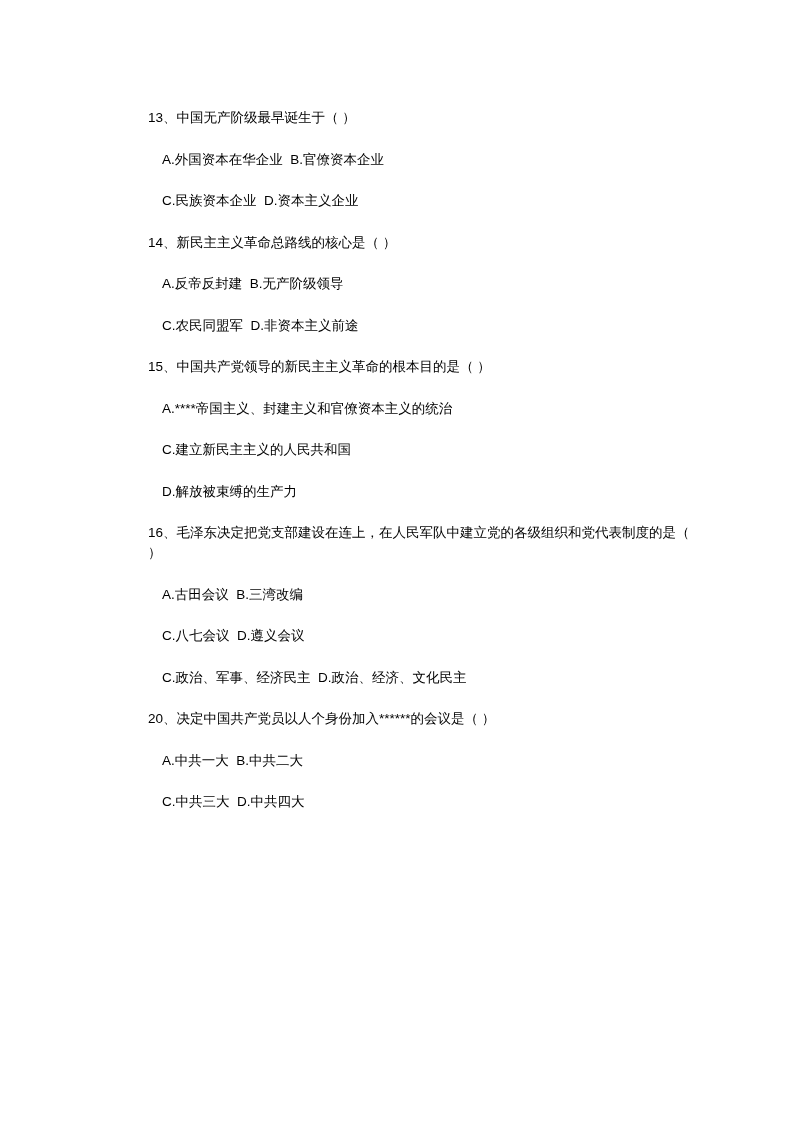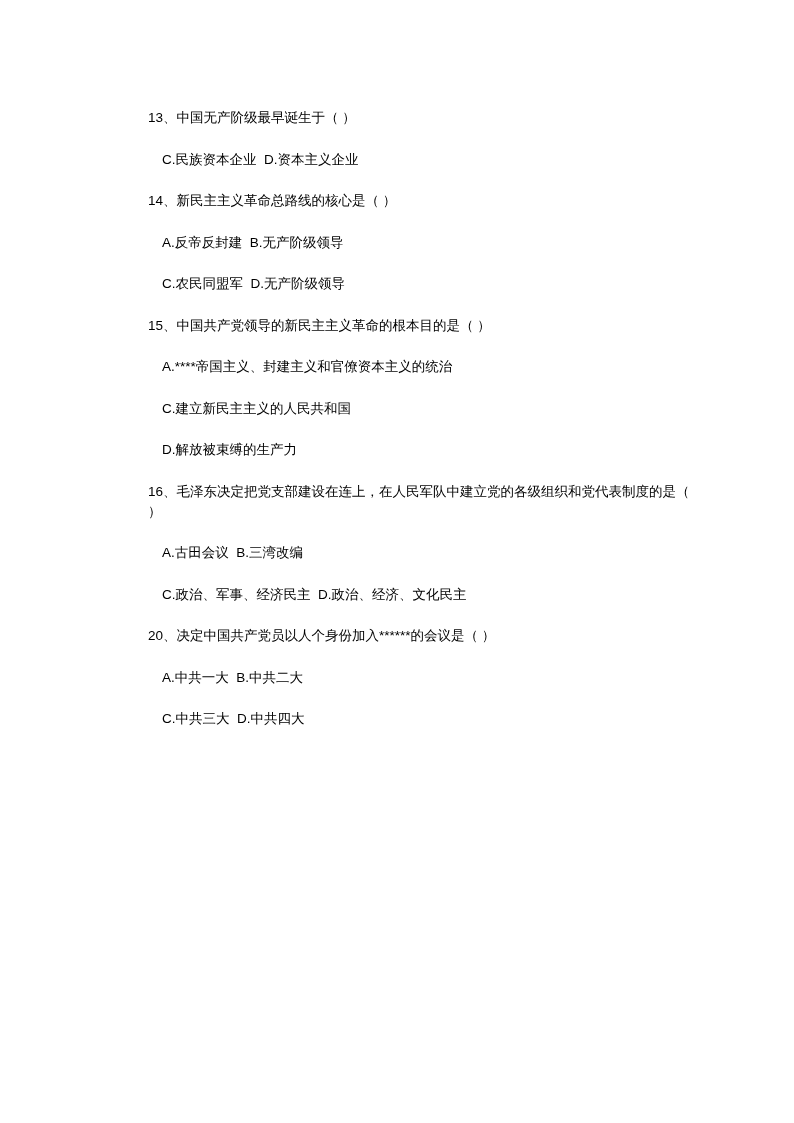--- a/index.html
+++ b/index.html
@@ -44,39 +44,41 @@
   }
 </style>
 </head>
 <body>
 
 <div class="page">
   <div class="doc-body">
 
     <div class="q-block">
       <div class="line q-stem">13、中国无产阶级最早诞生于（ ）</div>
+      <div class="line q-opt">A.外国资本在华企业  B.官僚资本企业</div>
       <div class="line q-opt">C.民族资本企业  D.资本主义企业</div>
     </div>
 
     <div class="q-block">
       <div class="line q-stem">14、新民主主义革命总路线的核心是（ ）</div>
       <div class="line q-opt">A.反帝反封建  B.无产阶级领导</div>
-      <div class="line q-opt">C.农民同盟军  D.无产阶级领导</div>
+      <div class="line q-opt">C.农民同盟军  D.非资本主义前途</div>
     </div>
 
     <div class="q-block">
       <div class="line q-stem">15、中国共产党领导的新民主主义革命的根本目的是（ ）</div>
       <div class="line q-opt">A.****帝国主义、封建主义和官僚资本主义的统治</div>
       <div class="line q-opt">C.建立新民主主义的人民共和国</div>
       <div class="line q-opt">D.解放被束缚的生产力</div>
     </div>
 
     <div class="q-block">
       <div class="line q-stem">16、毛泽东决定把党支部建设在连上，在人民军队中建立党的各级组织和党代表制度的是（ ）</div>
       <div class="line q-opt">A.古田会议  B.三湾改编</div>
+      <div class="line q-opt">C.八七会议  D.遵义会议</div>
     </div>
 
     <div class="q-block">
       <div class="line q-opt">C.政治、军事、经济民主  D.政治、经济、文化民主</div>
     </div>
 
     <div class="q-block">
       <div class="line q-stem">20、决定中国共产党员以人个身份加入******的会议是（ ）</div>
       <div class="line q-opt">A.中共一大  B.中共二大</div>
       <div class="line q-opt">C.中共三大  D.中共四大</div>

